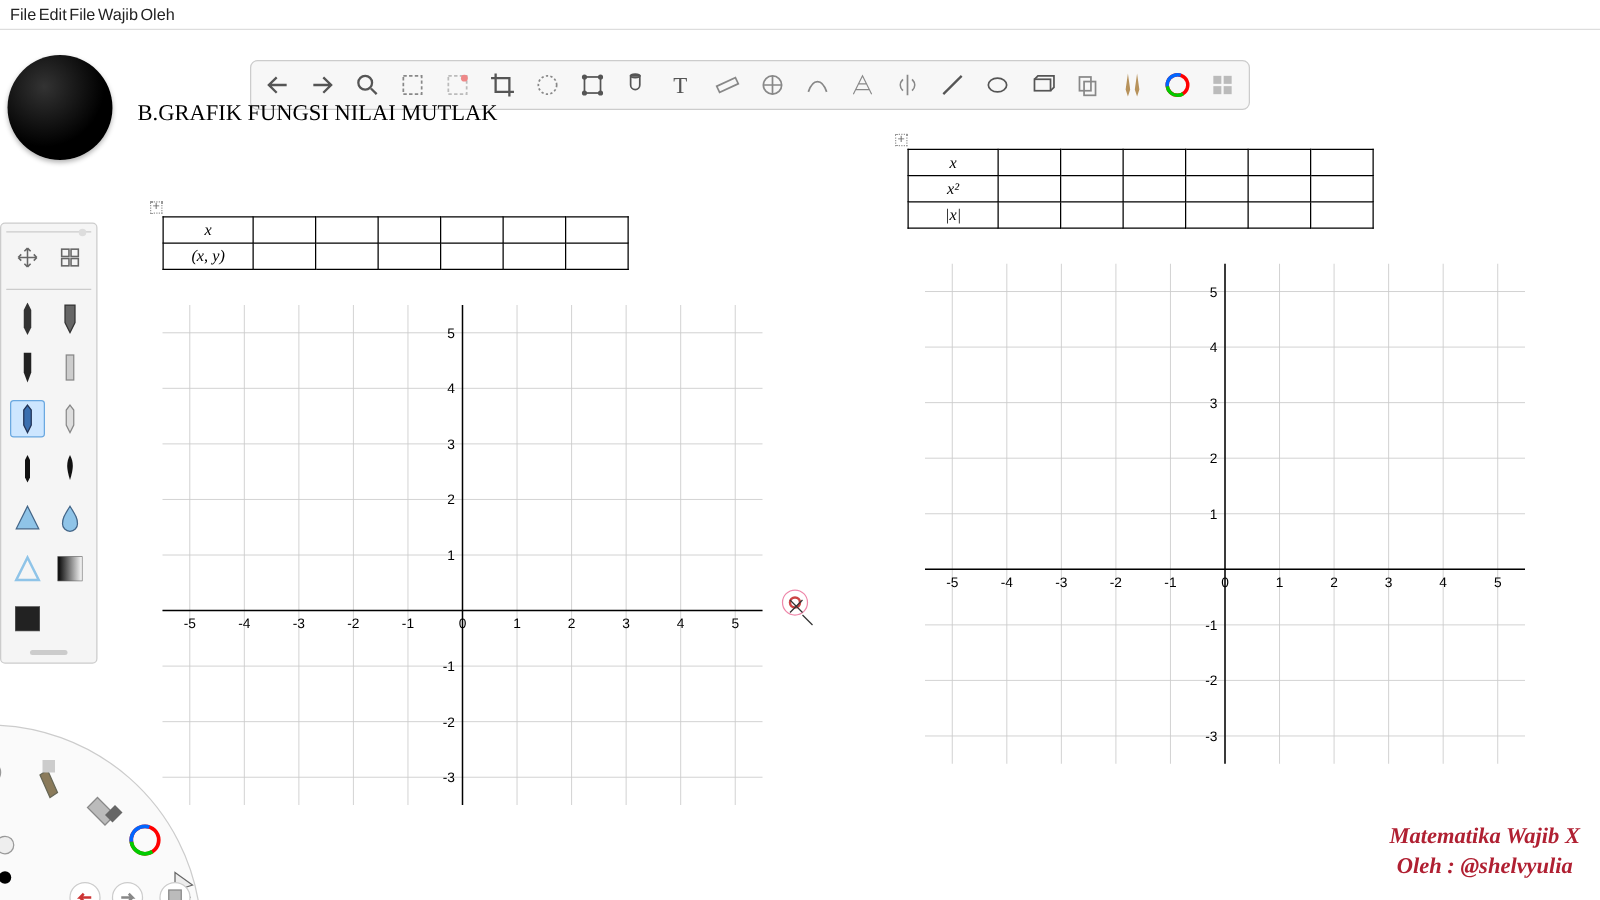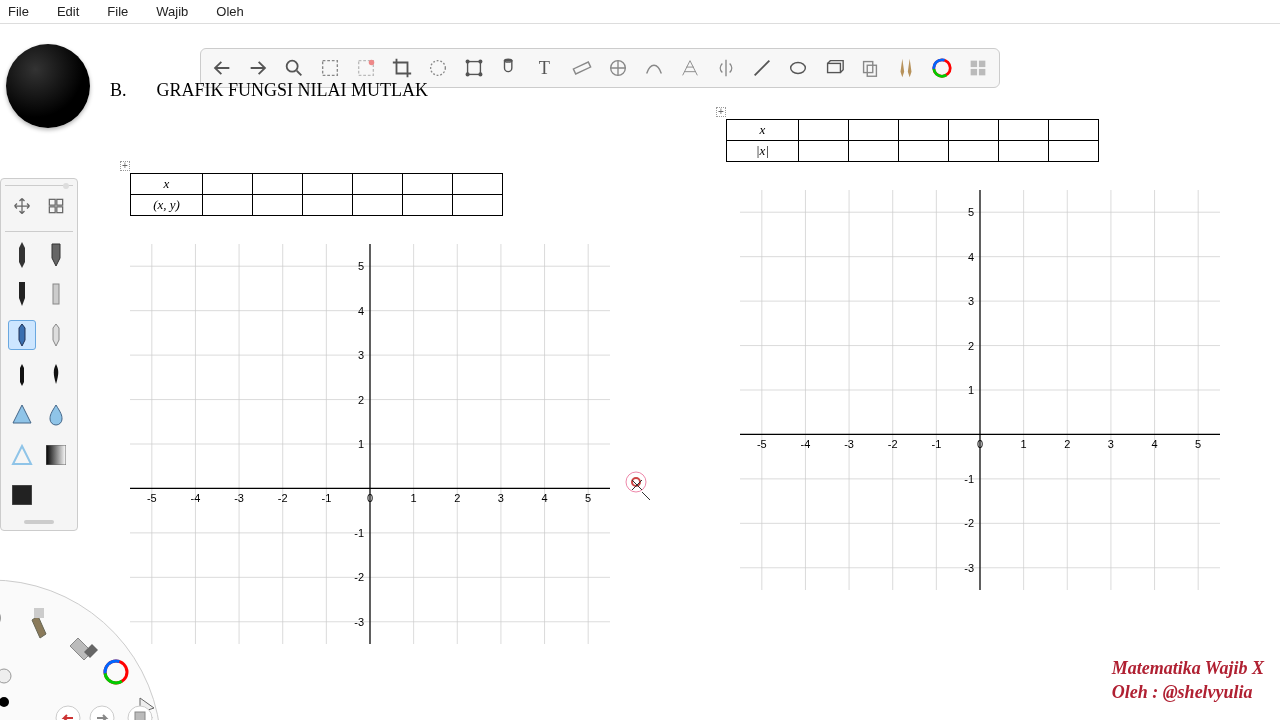--- a/index.html
+++ b/index.html
@@ -1,44 +1,44 @@
 <!DOCTYPE html>
 <html><head>
 <meta charset="utf-8">
 <style>
 * { margin: 0; padding: 0; box-sizing: border-box; }
 body { font-family: Arial, sans-serif; background: #fff; width: 1280px; height: 720px; overflow: hidden; position: relative; }
-.menubar { display: flex; gap: 28px; padding: 4px 8px; font-size: 13px; color: #222; border-bottom: 1px solid #ddd; }
+.menubar { display: flex; gap: 2px; padding: 4px 8px; font-size: 13px; color: #222; border-bottom: 1px solid #ddd; }
 .menubar span { cursor: pointer; }
 .top-area { position: relative; height: 62px; }
 .ink-circle { position: absolute; left: 6px; top: 20px; width: 84px; height: 84px; border-radius: 50%; background: radial-gradient(circle at 35% 30%, #333 0%, #000 60%); box-shadow: 0 2px 4px rgba(0,0,0,.3); z-index: 5; }
 .toolbar { position: absolute; left: 200px; top: 24px; display: flex; align-items: center; background: #f7f7f7; border: 1px solid #ccc; border-radius: 6px; padding: 4px 6px; gap: 6px; }
 .toolbar .tb { width: 30px; height: 30px; display: flex; align-items: center; justify-content: center; cursor: pointer; color: #555; }
 .toolbar .tb svg { width: 22px; height: 22px; }
 .undo-arrow { color: #c00; }
 .redo-arrow { color: #6a6; }
 .content { position: absolute; left: 110px; top: 80px; right: 10px; bottom: 10px; }
 .section-label { font-size: 18px; font-family: 'Times New Roman', serif; }
-.section-title { font-size: 18px; font-family: 'Times New Roman', serif; margin-left: 30px; }
+.section-title { font-size: 18px; font-family: 'Times New Roman', serif; }
 .heading-row { display: flex; align-items: baseline; }
 .tables-charts { display: flex; gap: 60px; margin-top: 20px; }
 .chart-col { flex: 1; position: relative; }
 .data-table { border-collapse: collapse; font-family: 'Times New Roman', serif; font-size: 13px; font-style: italic; margin-left: 20px; margin-bottom: 8px; }
 .data-table td { border: 1px solid #000; padding: 2px 6px; text-align: center; min-width: 50px; height: 18px; }
 .data-table td.hdr { min-width: 72px; }
 .plus-handle { position: absolute; font-size: 10px; border: 1px dotted #999; width: 10px; height: 10px; line-height: 8px; text-align: center; color: #666; }
 .chart-svg { display: block; }
 .left-toolbox { position: absolute; left: 0; top: 178px; width: 78px; background: #f5f5f5; border: 1px solid #ccc; border-radius: 4px; padding: 6px 4px; z-index: 4; }
 .tool-row { display: flex; justify-content: space-around; margin-bottom: 10px; }
 .tool { width: 28px; height: 30px; display: flex; align-items: center; justify-content: center; cursor: pointer; }
 .tool.sel { background: #cde6ff; border: 1px solid #6aa8e0; border-radius: 3px; }
 .divider { height: 1px; background: #ccc; margin: 2px 0 8px; }
 .left-toolbox .grip { width: 30px; height: 4px; background: #ccc; margin: 2px auto 0; border-radius: 2px; }
 .quarter-wheel { position: absolute; left: -10px; bottom: -10px; width: 220px; height: 200px; z-index: 6; }
-.watermark { position: absolute; right: 16px; bottom: 16px; text-align: left; font-family: 'Comic Sans MS', cursive; font-style: italic; font-weight: bold; color: #b02032; font-size: 18px; line-height: 1.3; text-shadow: 1px 1px 0 #fff, -1px 1px 0 #fff; }
+.watermark { position: absolute; right: 16px; bottom: 16px; text-align: center; font-family: 'Comic Sans MS', cursive; font-style: italic; font-weight: bold; color: #b02032; font-size: 18px; line-height: 1.3; text-shadow: 1px 1px 0 #fff, -1px 1px 0 #fff; }
 .cursor-mark { position: absolute; left: 618px; top: 468px; pointer-events: none; }
 </style>
 </head>
 <body>
 
 <div class="menubar">
   <span>File</span>
   <span>Edit</span>
   <span>File</span>
   <span>Wajib</span>
@@ -369,20 +369,29 @@
             <tr>
               <td class="hdr">x</td>
               <td></td>
               <td></td>
               <td></td>
               <td></td>
               <td></td>
               <td></td>
             </tr>
         <tr>
+              <td class="hdr">x²</td>
+              <td></td>
+              <td></td>
+              <td></td>
+              <td></td>
+              <td></td>
+              <td></td>
+            </tr>
+        <tr>
               <td class="hdr">|x|</td>
               <td></td>
               <td></td>
               <td></td>
               <td></td>
               <td></td>
               <td></td>
             </tr>
       </tbody>
         </table>

